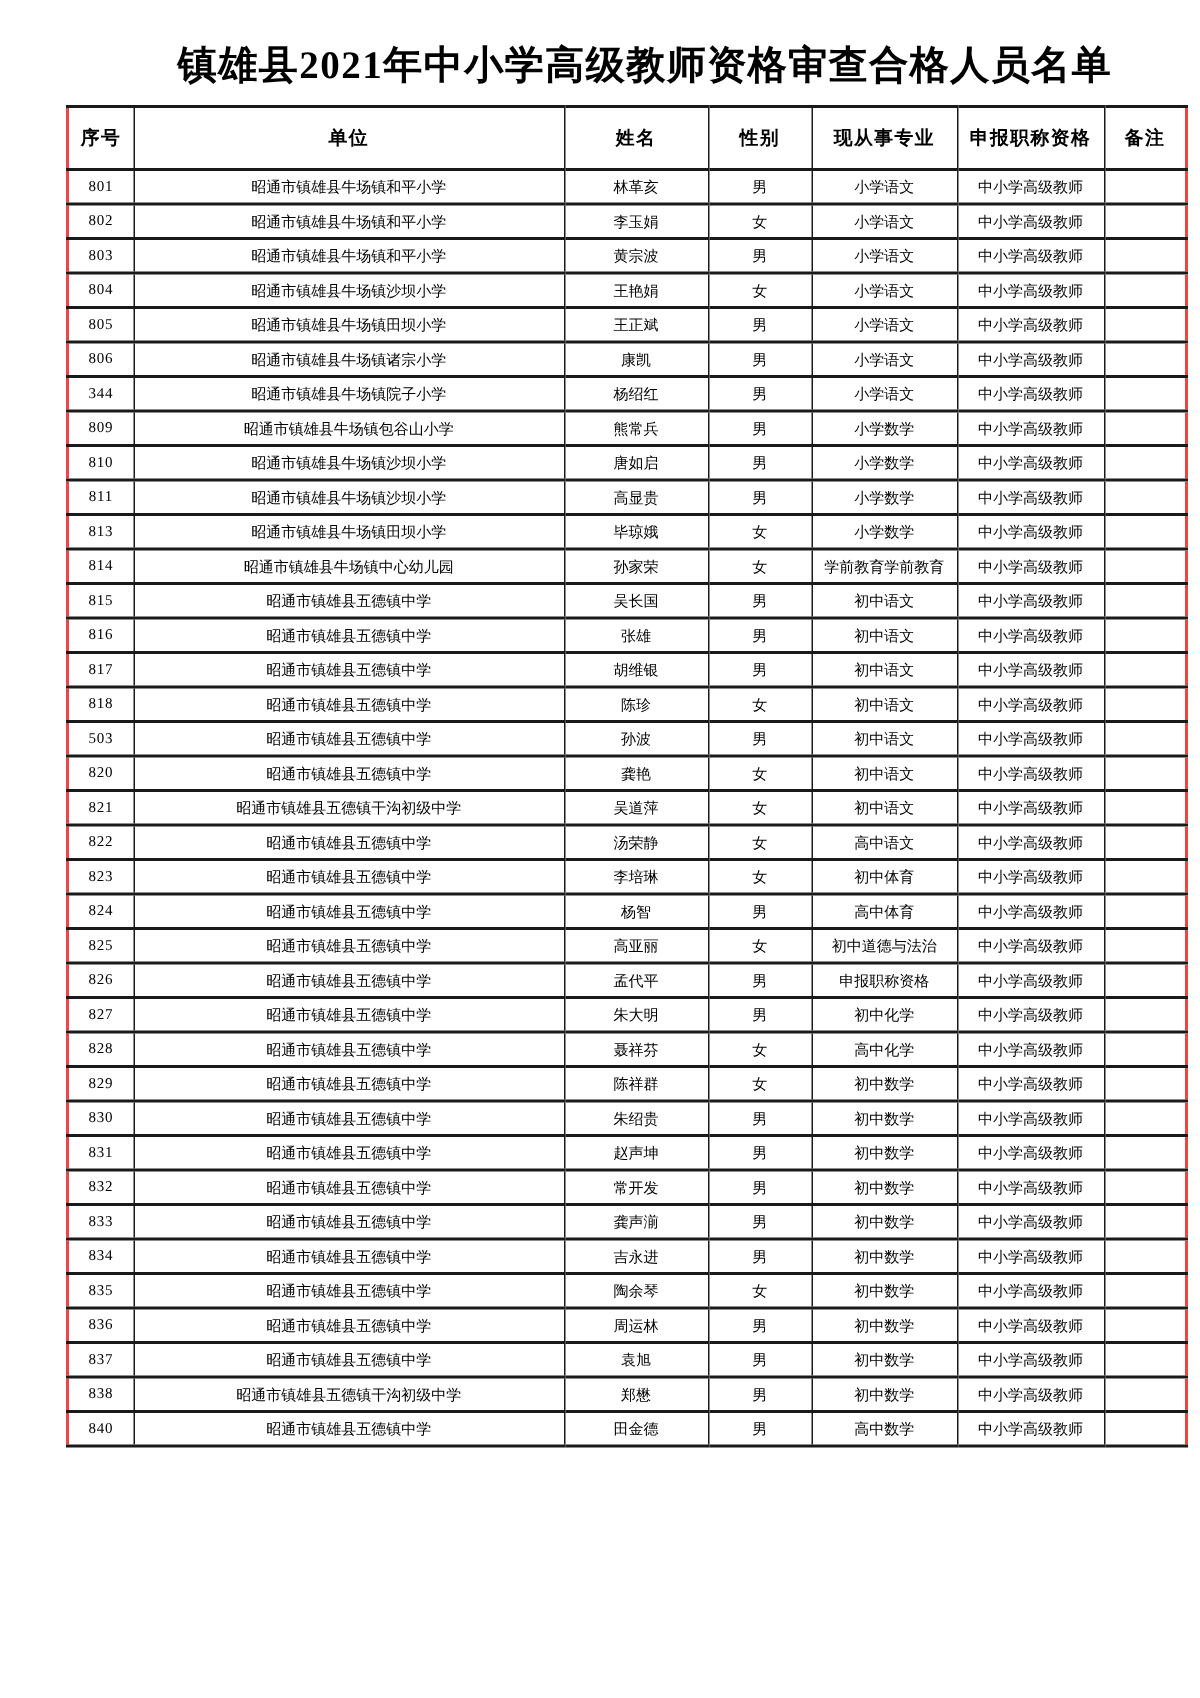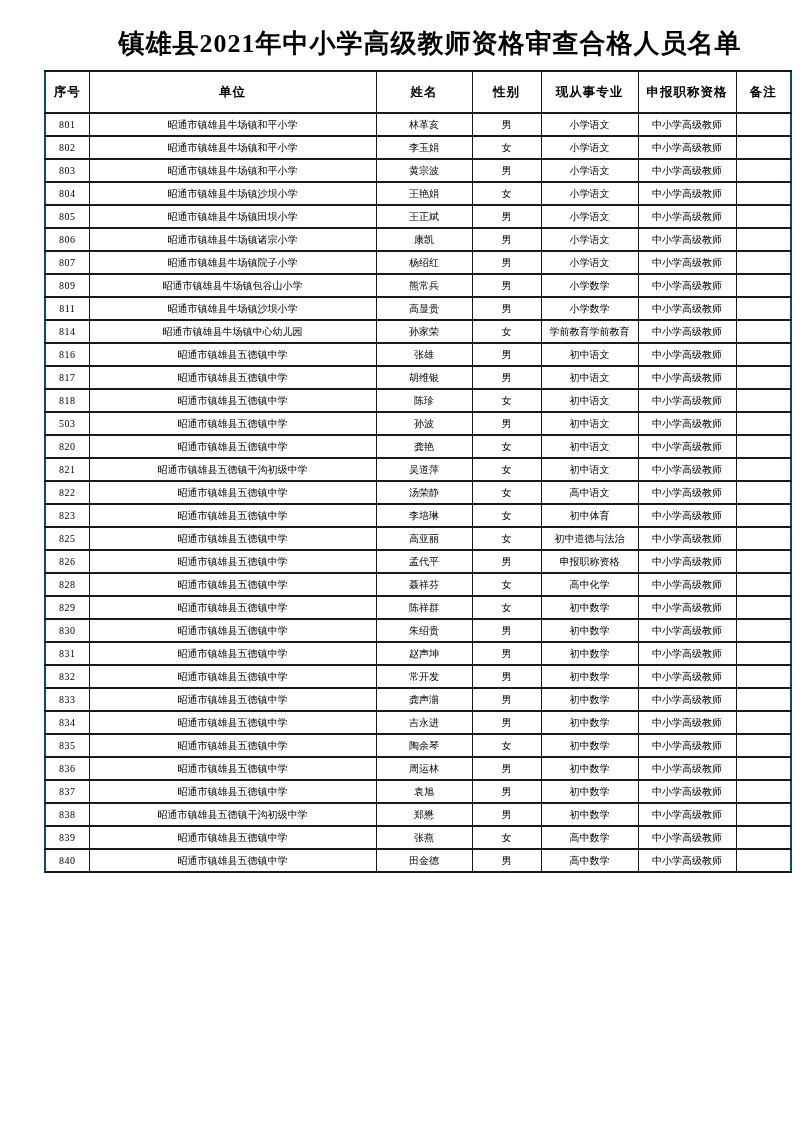--- a/index.html
+++ b/index.html
@@ -42,21 +42,21 @@
     border-right: 1px solid #1a1a1a;
     border-top: 2px solid #1a1a1a;
     border-bottom: 2px solid #1a1a1a;
     padding: 0;
     text-align: center;
     vertical-align: middle;
     overflow: hidden;
     white-space: nowrap;
   }
   table.doc-table {
-    border: 2px solid #0c4a6e;
+    border: 2px solid #ef4444;
   }
   table.doc-table th {
     height: 40px;
     font-size: 12.5px;
     font-weight: bold;
     letter-spacing: 1px;
   }
   table.doc-table td {
     height: 21px;
     font-size: 10px;
@@ -150,56 +150,83 @@
         <tr>
           <td class="cell-serial">806</td>
           <td class="cell-unit">昭通市镇雄县牛场镇诸宗小学</td>
           <td class="cell-name">康凯</td>
           <td class="cell-gender">男</td>
           <td class="cell-major">小学语文</td>
           <td class="cell-qualification">中小学高级教师</td>
           <td class="cell-remark"></td>
         </tr>
         <tr>
-          <td class="cell-serial">807</td>
+          <td class="cell-serial">344</td>
           <td class="cell-unit">昭通市镇雄县牛场镇院子小学</td>
           <td class="cell-name">杨绍红</td>
           <td class="cell-gender">男</td>
           <td class="cell-major">小学语文</td>
           <td class="cell-qualification">中小学高级教师</td>
           <td class="cell-remark"></td>
         </tr>
         <tr>
           <td class="cell-serial">809</td>
           <td class="cell-unit">昭通市镇雄县牛场镇包谷山小学</td>
           <td class="cell-name">熊常兵</td>
           <td class="cell-gender">男</td>
           <td class="cell-major">小学数学</td>
           <td class="cell-qualification">中小学高级教师</td>
           <td class="cell-remark"></td>
         </tr>
         <tr>
+          <td class="cell-serial">810</td>
+          <td class="cell-unit">昭通市镇雄县牛场镇沙坝小学</td>
+          <td class="cell-name">唐如启</td>
+          <td class="cell-gender">男</td>
+          <td class="cell-major">小学数学</td>
+          <td class="cell-qualification">中小学高级教师</td>
+          <td class="cell-remark"></td>
+        </tr>
+        <tr>
           <td class="cell-serial">811</td>
           <td class="cell-unit">昭通市镇雄县牛场镇沙坝小学</td>
           <td class="cell-name">高显贵</td>
           <td class="cell-gender">男</td>
           <td class="cell-major">小学数学</td>
           <td class="cell-qualification">中小学高级教师</td>
           <td class="cell-remark"></td>
         </tr>
         <tr>
+          <td class="cell-serial">813</td>
+          <td class="cell-unit">昭通市镇雄县牛场镇田坝小学</td>
+          <td class="cell-name">毕琼娥</td>
+          <td class="cell-gender">女</td>
+          <td class="cell-major">小学数学</td>
+          <td class="cell-qualification">中小学高级教师</td>
+          <td class="cell-remark"></td>
+        </tr>
+        <tr>
           <td class="cell-serial">814</td>
           <td class="cell-unit">昭通市镇雄县牛场镇中心幼儿园</td>
           <td class="cell-name">孙家荣</td>
           <td class="cell-gender">女</td>
           <td class="cell-major">学前教育学前教育</td>
           <td class="cell-qualification">中小学高级教师</td>
           <td class="cell-remark"></td>
         </tr>
         <tr>
+          <td class="cell-serial">815</td>
+          <td class="cell-unit">昭通市镇雄县五德镇中学</td>
+          <td class="cell-name">吴长国</td>
+          <td class="cell-gender">男</td>
+          <td class="cell-major">初中语文</td>
+          <td class="cell-qualification">中小学高级教师</td>
+          <td class="cell-remark"></td>
+        </tr>
+        <tr>
           <td class="cell-serial">816</td>
           <td class="cell-unit">昭通市镇雄县五德镇中学</td>
           <td class="cell-name">张雄</td>
           <td class="cell-gender">男</td>
           <td class="cell-major">初中语文</td>
           <td class="cell-qualification">中小学高级教师</td>
           <td class="cell-remark"></td>
         </tr>
         <tr>
           <td class="cell-serial">817</td>
@@ -258,34 +285,52 @@
         <tr>
           <td class="cell-serial">823</td>
           <td class="cell-unit">昭通市镇雄县五德镇中学</td>
           <td class="cell-name">李培琳</td>
           <td class="cell-gender">女</td>
           <td class="cell-major">初中体育</td>
           <td class="cell-qualification">中小学高级教师</td>
           <td class="cell-remark"></td>
         </tr>
         <tr>
+          <td class="cell-serial">824</td>
+          <td class="cell-unit">昭通市镇雄县五德镇中学</td>
+          <td class="cell-name">杨智</td>
+          <td class="cell-gender">男</td>
+          <td class="cell-major">高中体育</td>
+          <td class="cell-qualification">中小学高级教师</td>
+          <td class="cell-remark"></td>
+        </tr>
+        <tr>
           <td class="cell-serial">825</td>
           <td class="cell-unit">昭通市镇雄县五德镇中学</td>
           <td class="cell-name">高亚丽</td>
           <td class="cell-gender">女</td>
           <td class="cell-major">初中道德与法治</td>
           <td class="cell-qualification">中小学高级教师</td>
           <td class="cell-remark"></td>
         </tr>
         <tr>
           <td class="cell-serial">826</td>
           <td class="cell-unit">昭通市镇雄县五德镇中学</td>
           <td class="cell-name">孟代平</td>
           <td class="cell-gender">男</td>
           <td class="cell-major">申报职称资格</td>
+          <td class="cell-qualification">中小学高级教师</td>
+          <td class="cell-remark"></td>
+        </tr>
+        <tr>
+          <td class="cell-serial">827</td>
+          <td class="cell-unit">昭通市镇雄县五德镇中学</td>
+          <td class="cell-name">朱大明</td>
+          <td class="cell-gender">男</td>
+          <td class="cell-major">初中化学</td>
           <td class="cell-qualification">中小学高级教师</td>
           <td class="cell-remark"></td>
         </tr>
         <tr>
           <td class="cell-serial">828</td>
           <td class="cell-unit">昭通市镇雄县五德镇中学</td>
           <td class="cell-name">聂祥芬</td>
           <td class="cell-gender">女</td>
           <td class="cell-major">高中化学</td>
           <td class="cell-qualification">中小学高级教师</td>
@@ -371,29 +416,20 @@
           <td class="cell-major">初中数学</td>
           <td class="cell-qualification">中小学高级教师</td>
           <td class="cell-remark"></td>
         </tr>
         <tr>
           <td class="cell-serial">838</td>
           <td class="cell-unit">昭通市镇雄县五德镇干沟初级中学</td>
           <td class="cell-name">郑懋</td>
           <td class="cell-gender">男</td>
           <td class="cell-major">初中数学</td>
-          <td class="cell-qualification">中小学高级教师</td>
-          <td class="cell-remark"></td>
-        </tr>
-        <tr>
-          <td class="cell-serial">839</td>
-          <td class="cell-unit">昭通市镇雄县五德镇中学</td>
-          <td class="cell-name">张燕</td>
-          <td class="cell-gender">女</td>
-          <td class="cell-major">高中数学</td>
           <td class="cell-qualification">中小学高级教师</td>
           <td class="cell-remark"></td>
         </tr>
         <tr>
           <td class="cell-serial">840</td>
           <td class="cell-unit">昭通市镇雄县五德镇中学</td>
           <td class="cell-name">田金德</td>
           <td class="cell-gender">男</td>
           <td class="cell-major">高中数学</td>
           <td class="cell-qualification">中小学高级教师</td>

